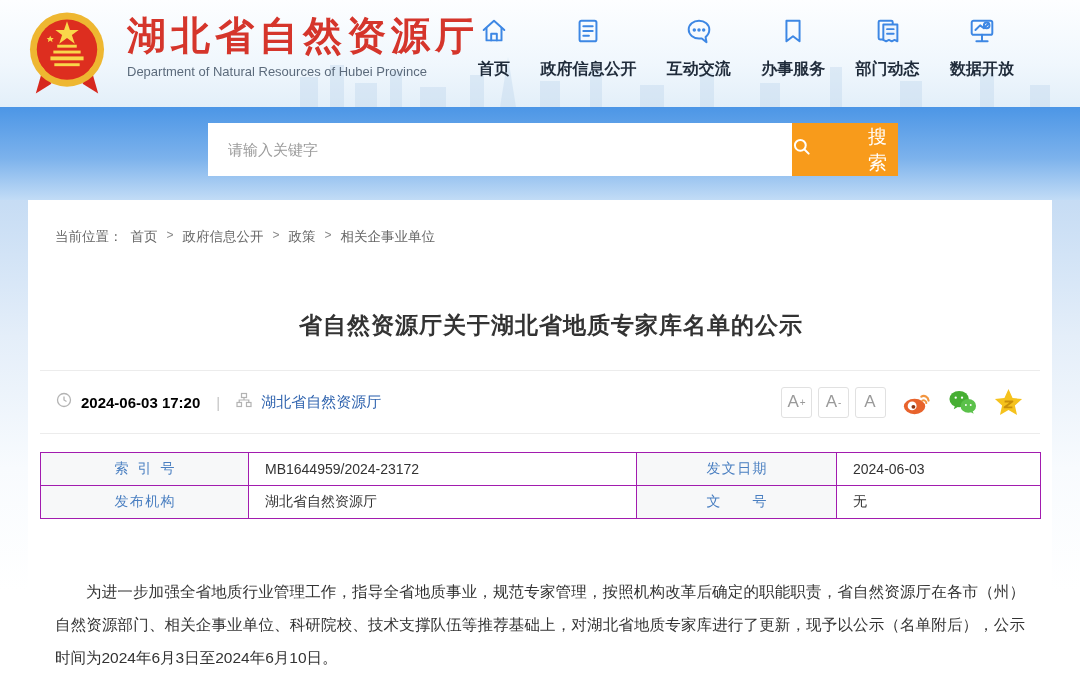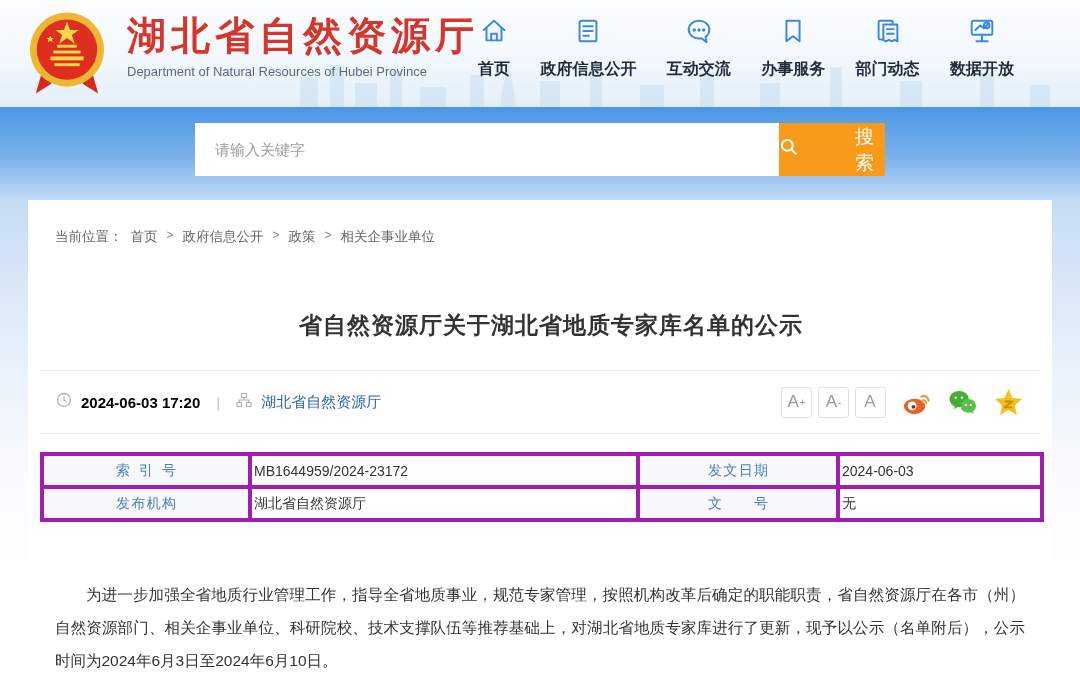--- a/index.html
+++ b/index.html
@@ -14,21 +14,21 @@
   .brand { position:absolute; left:127px; top:14px; }
   .brand-title { font-size:39px; font-weight:bold; color:#d5352b; letter-spacing:5px; line-height:44px; }
   .brand-sub { margin-top:6px; font-size:13px; color:#5c6b7c; }
   .nav { position:absolute; left:478px; right:66px; top:16px; display:flex; justify-content:space-between; }
   .nav-item { display:flex; flex-direction:column; align-items:center; cursor:pointer; }
   .nav-item svg { width:30px; height:30px; stroke:#3d87e4; fill:none; stroke-width:2.1; stroke-linecap:round; stroke-linejoin:round; }
   .nav-label { margin-top:9px; font-size:16px; font-weight:bold; color:#1f2b3a; white-space:nowrap; }
 
   
   .band { position:relative; height:93px; background:linear-gradient(180deg,#4c96e6 0%,#7cb2ec 55%,#c2dcf6 100%); }
-  .search-wrap { position:absolute; left:195px; top:16px; display:flex; }
+  .search-wrap { position:absolute; left:208px; top:16px; display:flex; }
   .search-input { width:584px; height:53px; border:none; outline:none; background:#fff;
     padding:0 20px; font-size:15px; color:#333; }
   .search-input::placeholder { color:#9b9b9b; }
   .search-btn { width:106px; height:53px; border:none; background:#f89b1b; color:#fff;
     font-size:19px; letter-spacing:6px; display:flex; align-items:center; justify-content:center; cursor:pointer;gap:43px; }
   .search-btn svg { width:20px; height:20px; margin-right:8px; stroke:#fff; fill:none; stroke-width:2.4; stroke-linecap:round; }
 
   
   .content-bg { height:488px; background:linear-gradient(180deg,#c6dcf4 0%,#e4eef9 28%,#f8fbfe 55%,#ffffff 80%); }
   .card { margin:0 28px; width:1024px; height:488px; background:#fff; }
@@ -47,24 +47,24 @@
   .pub-time { margin-left:9px; font-size:15px; color:#000000; font-weight:bold; }
   .meta-sep { margin:0 16px; color:#c5c5c5; font-size:15px; }
   .source-name { margin-left:9px; font-size:15px; color:#2f63ae; cursor:pointer; }
   .meta-right { margin-left:auto; display:flex; align-items:center; }
   .fs-box { width:31px; height:31px; border:1px solid #e1e1e1; border-radius:3px; background:#fff;
     color:#9a9a9a; font-size:17px; display:flex; align-items:center; justify-content:center; margin-left:6px; cursor:pointer; }
   .fs-box sup { font-size:10px; margin-left:1px; }
   .share-icon { margin-left:15px; width:31px; height:31px; cursor:pointer; }
 
   .meta-table { margin:18px 12px 0; width:1000px; border-collapse:collapse; table-layout:fixed; }
-  .meta-table td { border:4px solid #a21caf; height:33px; font-size:14px; }
+  .meta-table td { border:1px solid #a21caf; height:33px; font-size:14px; }
   td.lbl { background:#f7f8f9; text-align:center; }
   td.lbl span { display:inline-block; width:60px; text-align:justify; text-align-last:justify; color:#4a7fc1; }
-  td.val { padding-left:2px; color:#333; background:#fff; }
+  td.val { padding-left:16px; color:#333; background:#fff; }
   .c1 { width:208px; } .c2 { width:388px; } .c3 { width:200px; } .c4 { width:204px; }
 
   .article-body { margin:56px 27px 0; font-size:15.5px; color:#333; line-height:33px;
     text-indent:2em; text-align:justify; }
 </style>
 </head>
 <body>
 
 <div class="header">
   <svg class="skyline" viewBox="0 0 1080 60" preserveAspectRatio="none">

